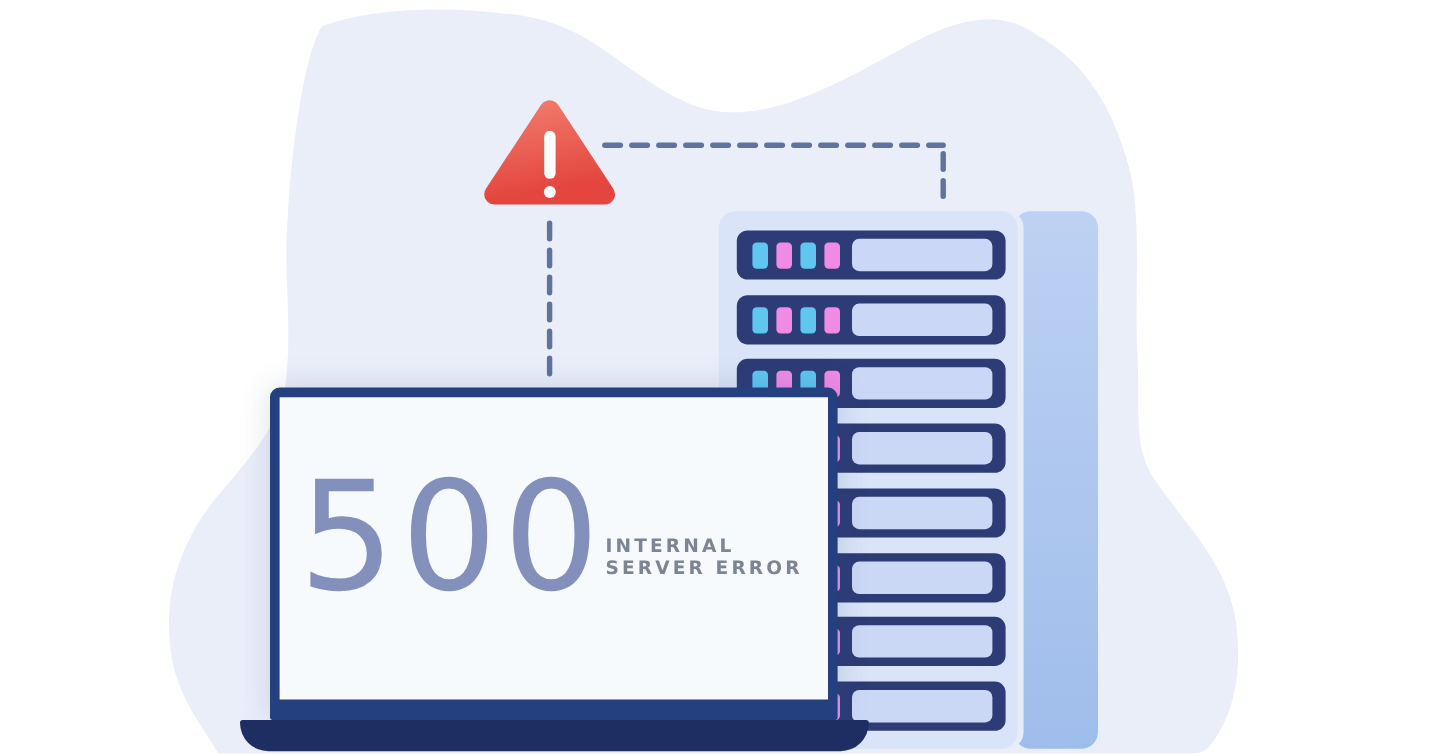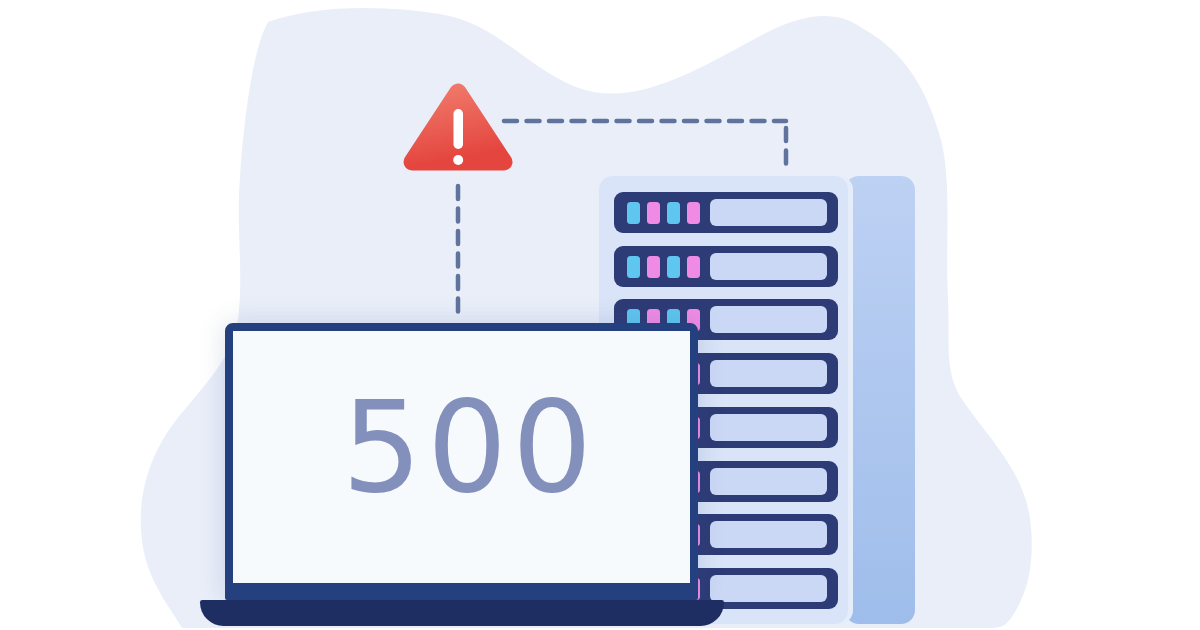--- a/index.html
+++ b/index.html
@@ -203,17 +203,18 @@
     <path d="M 458 92 L 504 162 L 412 162 Z" fill="url(#triGrad)" stroke="url(#triGrad)" stroke-width="17" stroke-linejoin="round"></path>
     <g fill="#ffffff">
       <rect x="453.5" y="109" width="9.5" height="40" rx="4.7"></rect>
       <circle cx="458.2" cy="160" r="5"></circle>
     </g>
   </svg>
 
   <div>
     <div class="laptop-screen">
       <div class="error-code">500</div>
+      <div class="error-message">INTERNAL SERVER ERROR</div>
     </div>
     <div class="laptop-base"></div>
   </div>
 
 </div>
 
 </body></html>

